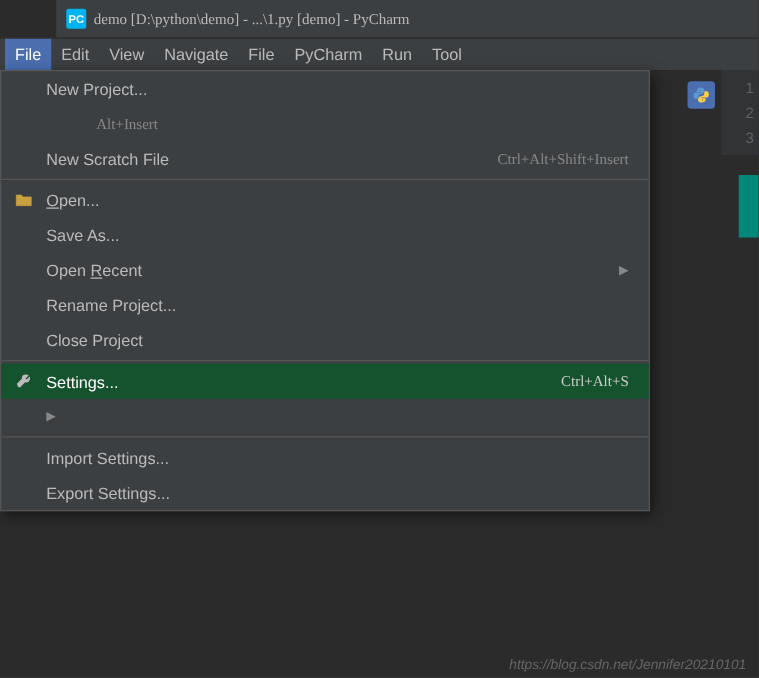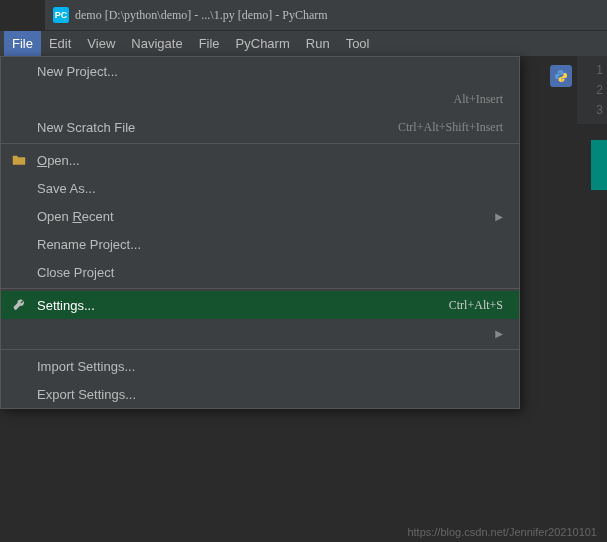--- a/index.html
+++ b/index.html
@@ -86,21 +86,21 @@
     }
 
     .dropdown-item {
       display: flex;
       align-items: center;
       padding: 5px 16px 5px 36px;
       color: #bbbbbb;
       cursor: pointer;
       position: relative;
       min-height: 28px;
-      justify-content: flex-end;
+      justify-content: flex-start;
     }
 
     .dropdown-item.highlighted {
       background-color: #14532d;
       color: white;
     }
 
     .dropdown-item .item-label {
       flex: 1;
     }
@@ -163,20 +163,21 @@
       background-color: #00897b;
     }
 
     
     .watermark {
       position: absolute;
       bottom: 4px;
       right: 10px;
       color: #666666;
       font-size: 11px;
+      font-style: italic;
     }
   </style>
 </head>
 <body>
 
 <div class="title-bar">
   <div class="title-bar-logo">
     <span style="font-size:9px;font-weight:bold;">PC</span>
   </div>
   <span class="title-bar-text">demo [D:\python\demo] - ...\1.py [demo] - PyCharm</span>

